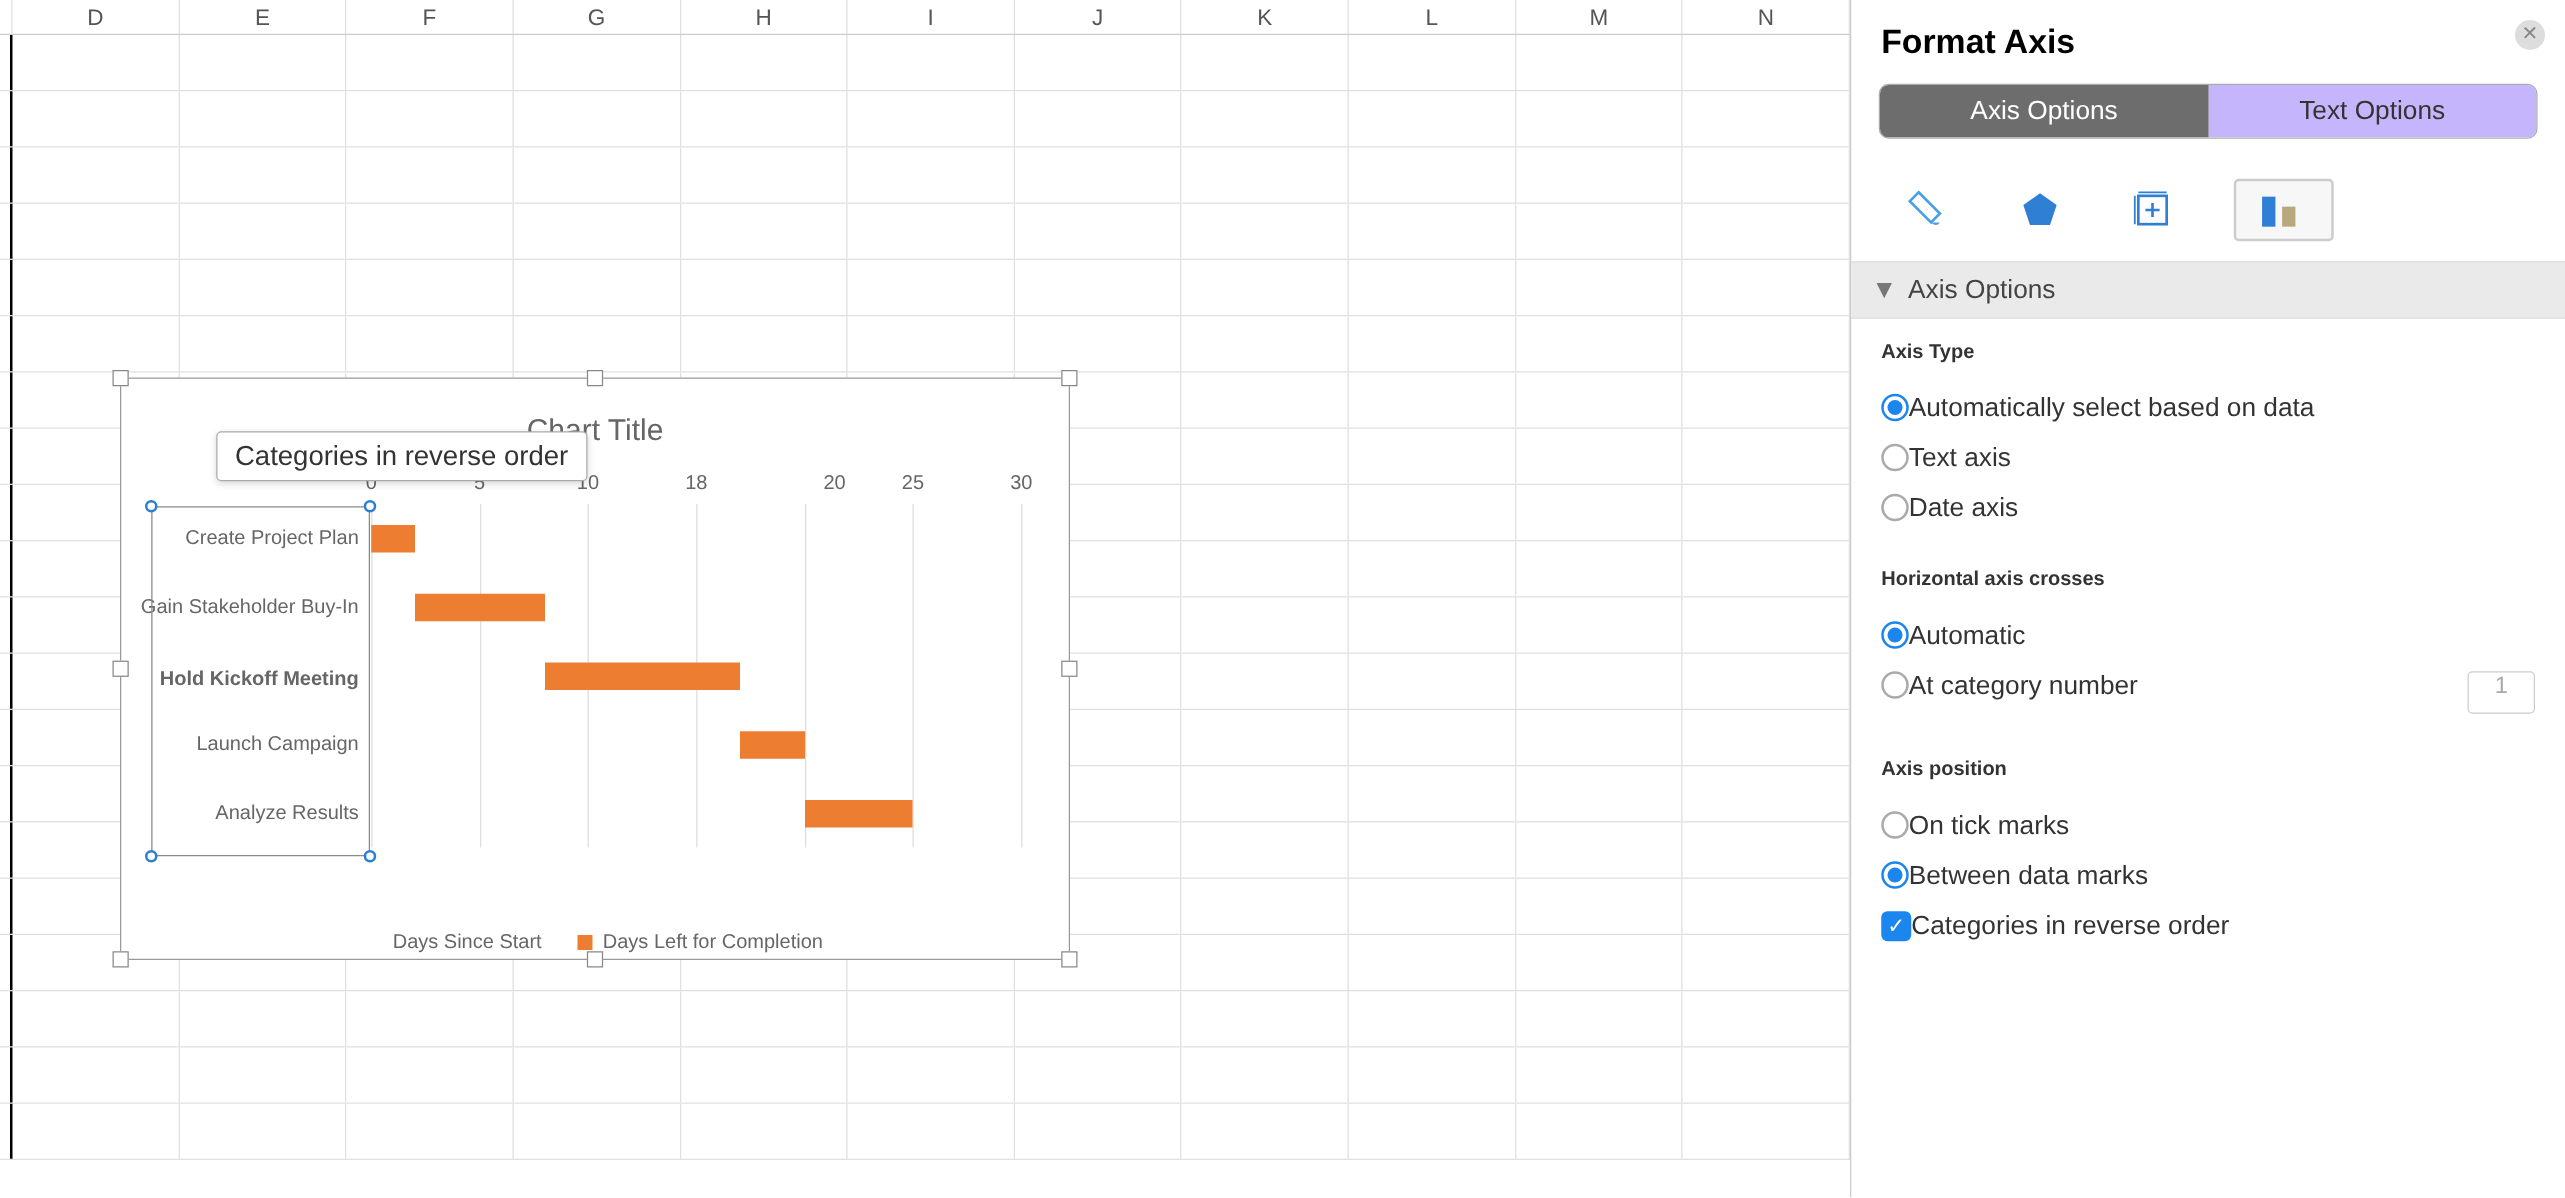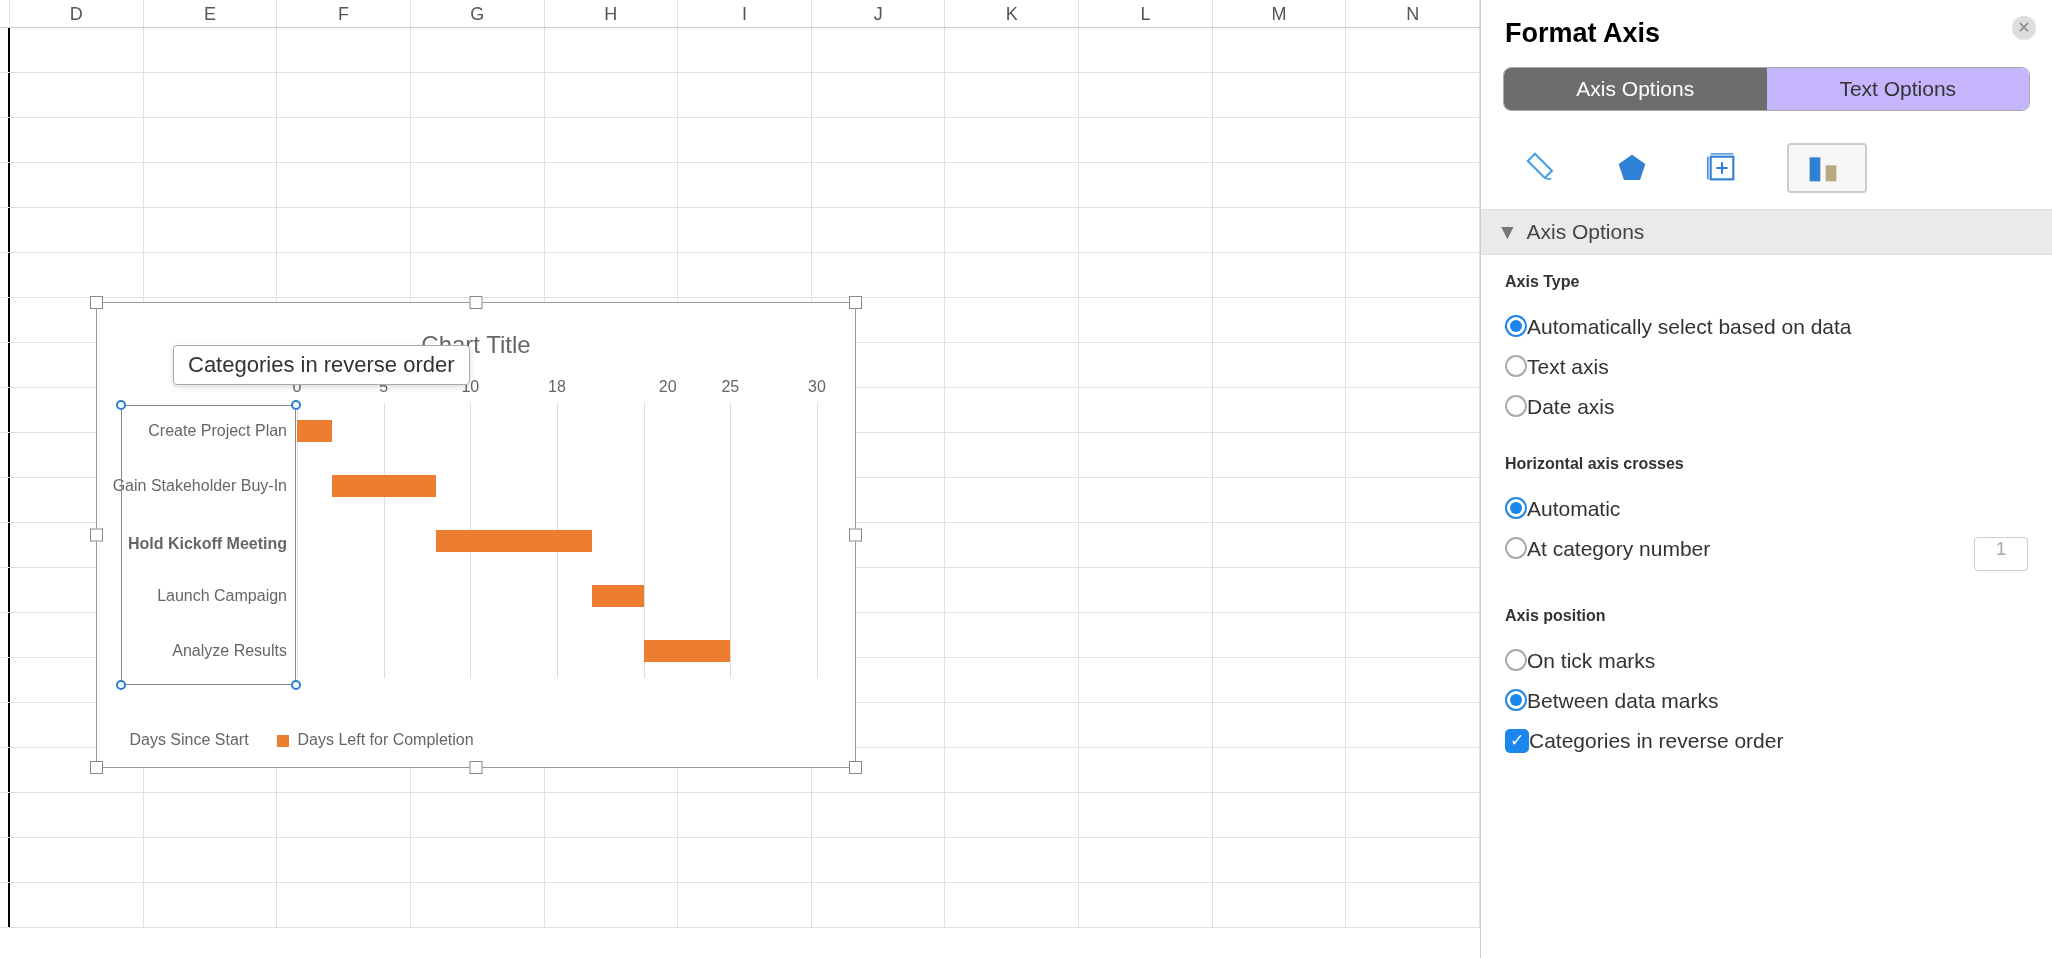--- a/index.html
+++ b/index.html
@@ -157,24 +157,24 @@
   border: 2px solid #2a7fd4;
   border-radius: 50%;
 }
 .corner.tl2 { left: -6px; top: -6px; }
 .corner.tr2 { right: -6px; top: -6px; }
 .corner.bl2 { left: -6px; bottom: -6px; }
 .corner.br2 { right: -6px; bottom: -6px; }
 
 .legend {
   position: absolute;
-  bottom: 18px;
+  bottom: 4px;
   left: 0;
   width: 100%;
-  text-align: left;
+  text-align: center;
   font-size: 16px;
   color: #666;
 }
 .legend-item { display: inline-block; margin: 0 12px; }
 .legend-swatch {
   display: inline-block;
   width: 12px;
   height: 12px;
   vertical-align: middle;
   margin-right: 4px;

